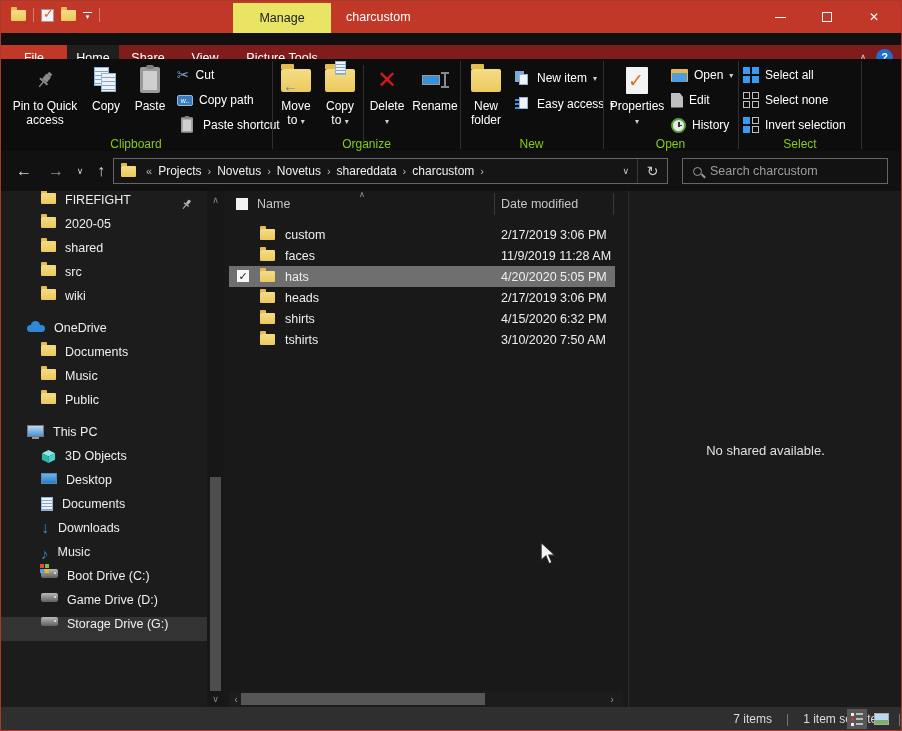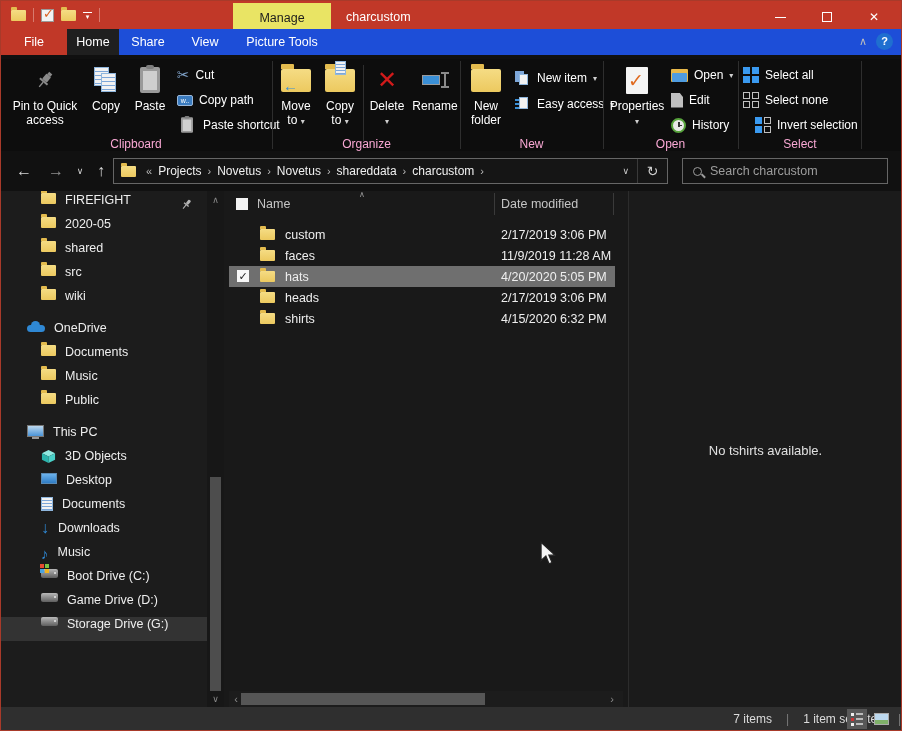--- a/index.html
+++ b/index.html
@@ -17,35 +17,35 @@
   .qat-sep { width:1px; height:14px; background:#d77a6e; }
   .manage-tab { position:absolute; left:232px; top:2px; width:98px; height:30px; background:#e9e464;
     color:#1c1c1c; text-align:center; line-height:30px; font-size:12.5px; }
   .win-title { position:absolute; left:345px; top:0; height:32px; line-height:32px; color:#fff; font-size:12.5px; }
   .caption-btn { position:absolute; top:0; width:46px; height:32px; display:flex; align-items:center; justify-content:center; color:#fff; }
   .cap-min  { right:98px; } .cap-max { right:51px; } .cap-close { right:4px; }
   .glyph-min { width:11px; height:1px; background:#fff; display:block; }
   .glyph-max { width:10px; height:10px; border:1px solid #fff; display:block; }
 
   
-  #tabrow { position:absolute; left:0; top:28px; width:100%; height:26px; background:#1d4ed8; }
+  #tabrow { position:absolute; left:0; top:44px; width:100%; height:26px; background:#7f1d1d; }
   .rtab { position:absolute; top:0; height:26px; line-height:26px; text-align:center; color:#fff; font-size:12.5px; }
   .rtab-file { left:0; width:66px; background:#c13828; }
   .rtab-home { left:66px; width:52px; background:#1f1f1f; }
   .rtab-share { left:118px; width:58px; }
   .rtab-view { left:176px; width:56px; }
   .rtab-pict { left:232px; width:98px; }
   .ribbon-collapse { position:absolute; right:34px; top:6px; color:#bdbdbd; font-size:11px; }
   .help-btn { position:absolute; right:8px; top:4px; width:17px; height:17px; border-radius:50%;
     background:#1f6fd0; color:#fff; font-size:11px; font-weight:bold; text-align:center; line-height:17px; }
 
   
   #ribbon { position:absolute; left:0; top:58px; width:100%; height:92px; background:#0d0d0d; }
   .grp-sep { position:absolute; top:2px; width:1px; height:88px; background:#2e2e2e; }
-  .grp-label { position:absolute; top:78px; text-align:center; color:#f9a8d4; font-size:12px; }
+  .grp-label { position:absolute; top:78px; text-align:center; color:#84cc16; font-size:12px; }
   .rbtn-large { position:absolute; top:4px; display:flex; flex-direction:column; align-items:center; color:#fff; }
   .rbtn-large .lbl { text-align:center; line-height:13.5px; margin-top:3px; font-size:12px; }
   .rbtn-small { position:absolute; display:flex; align-items:center; gap:6px; height:22px; color:#fff; font-size:12px; }
   .ico-area { height:34px; display:flex; align-items:center; justify-content:center; }
   .caret { font-size:8px; color:#cfcfcf; }
 
   
   .folder { position:relative; width:15px; height:11px; background:linear-gradient(#f5dc84,#ecc95f);
     border-radius:1px; display:inline-block; }
   .folder::before { content:""; position:absolute; top:-3px; left:0; width:6px; height:3px;
@@ -373,21 +373,21 @@
     </div>
     <div class="rbtn-small" style="left:742px;top:30px;">
       <span class="selgrid none">
           <span></span>
           <span></span>
           <span></span>
           <span></span>
         </span>
       <span>Select none</span>
     </div>
-    <div class="rbtn-small" style="left:742px;top:55px;margin-left:12px;">
+    <div class="rbtn-small" style="left:742px;top:55px;">
       <span class="selgrid invert">
           <span></span>
           <span class="off"></span>
           <span></span>
           <span class="off"></span>
         </span>
       <span>Invert selection</span>
     </div>
     <div class="grp-label" style="left:738px;width:122px;">Select</div>
     <div class="grp-sep" style="left:860px;"></div>
@@ -554,26 +554,31 @@
         <div class="fl-row">
           <span class="folder"></span>
           <span class="fname">heads</span>
             <span class="fdate">2/17/2019 3:06 PM</span>
         </div>
         <div class="fl-row">
           <span class="folder"></span>
           <span class="fname">shirts</span>
             <span class="fdate">4/15/2020 6:32 PM</span>
         </div>
+        <div class="fl-row">
+          <span class="folder"></span>
+          <span class="fname">tshirts</span>
+            <span class="fdate">3/10/2020 7:50 AM</span>
+        </div>
       </div>
       <div class="fl-vscroll"></div>
     </div>
 
     <div id="preview">
-      <div class="no-preview">No tshirts available.</div>
+      <div class="no-preview">No shared available.</div>
     </div>
 
     <div id="hscroll">
       <span class="hs-arr" style="left:0;">‹</span>
       <span class="hs-thumb"></span>
       <span class="hs-arr" style="right:4px;">›</span>
     </div>
   </div>
 
   <div id="statusbar">

